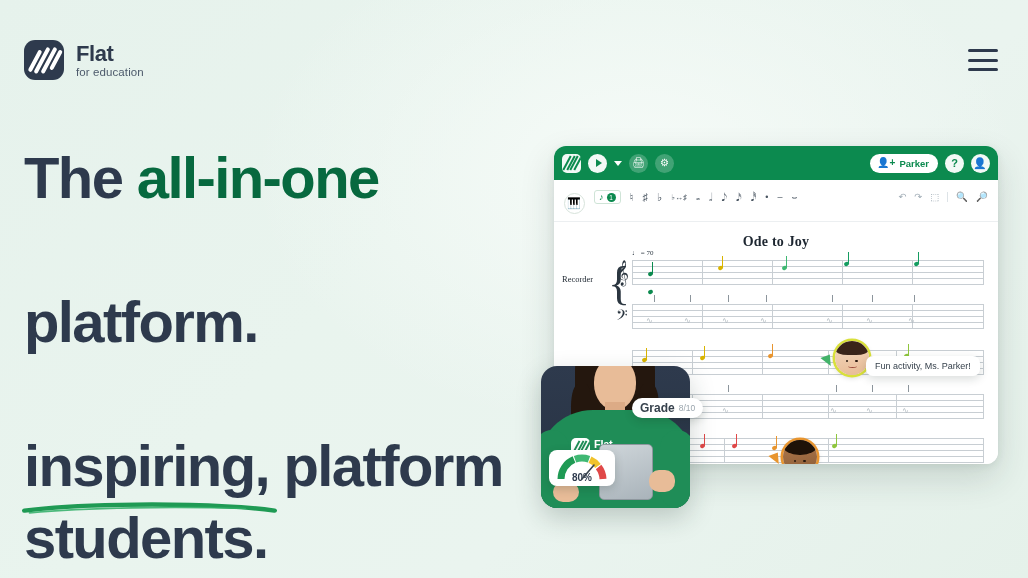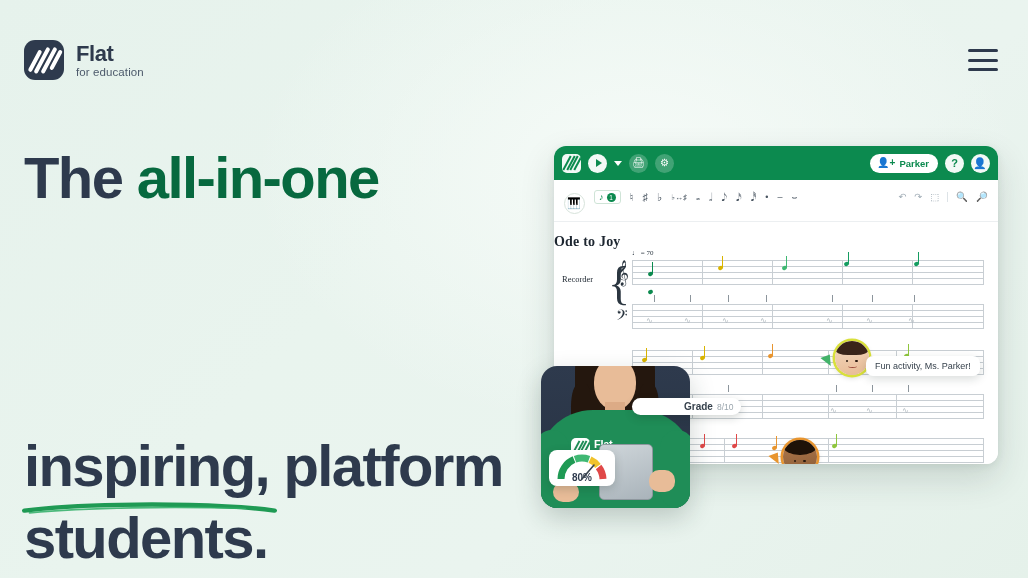--- a/index.html
+++ b/index.html
@@ -156,21 +156,21 @@
   .ribbon-right {
     position: absolute; right: 10px; top: 11px;
     display: flex; align-items: center; gap: 8px;
     color: #9aa7b1; font-size: 9.5px;
   }
   .vsep { width: 1px; height: 10px; background: #dde3e7; }
 
   
   .score { position: relative; height: 242px; background: #fff; padding-top: 12px; }
   .score-title {
-    font-family: "Liberation Serif", serif;
+    text-align: center; font-family: "Liberation Serif", serif;
     font-weight: bold; font-size: 14px; color: #1d2630; letter-spacing: 0.2px;
   }
   .system { position: relative; margin-top: 10px; padding-left: 78px; }
   .staff { position: relative; height: 26px; margin-bottom: 4px; }
   .staff .line {
     position: absolute; left: 0; right: 14px; height: 1px; background: #c8ced3;
   }
   .staff .line:nth-child(1){ top: 0; }  .staff .line:nth-child(2){ top: 6px; }
   .staff .line:nth-child(3){ top: 12px; } .staff .line:nth-child(4){ top: 18px; }
   .staff .line:nth-child(5){ top: 24px; }
@@ -293,21 +293,21 @@
   .shirt-name { font-size: 11px; font-weight: bold; color: #fff; letter-spacing: -0.3px; }
   .shirt-sub { font-size: 5.2px; color: #eafaf1; margin-top: 1px; }
 
   .badge-grade {
     position: absolute; left: 632px; top: 398px; z-index: 11;
     background: #fff; border-radius: 11px; padding: 3px 8px;
     font-size: 8.5px; color: #9aa5ad;
     box-shadow: 0 3px 9px rgba(20,40,30,0.18);
     display: flex; align-items: center; gap: 4px;
   }
-  .badge-grade b { color: #37424d; font-size: 10px; margin-left: 44px; }
+  .badge-grade b { color: #37424d; font-size: 12px; }
 
   .badge-gauge {
     position: absolute; left: 549px; top: 450px; z-index: 11;
     background: #fff; border-radius: 8px; padding: 4px 7px 3px 7px;
     box-shadow: 0 3px 10px rgba(20,40,30,0.2);
     display: flex; flex-direction: column; align-items: center;
   }
   .gauge-wrap { position: relative; width: 52px; height: 27px; }
   .gauge-pct {
     font-size: 10px; font-weight: bold; color: #2e3a4d;
@@ -334,21 +334,21 @@
     <span></span>
       <span></span>
       <span></span>
   </div>
 </header>
 
 <section class="hero-copy">
   <h1 class="headline">
     <span>The </span><span class="accent">all-in-one</span><br>
     <br>
-    <br>
+    <span>platform.</span><br>
     <br>
     <span class="hl-underline">
       <span>inspiring,</span>
       <svg viewBox="0 0 200 12" preserveAspectRatio="none">
         <path d="M2,8 C40,2 110,1 160,4 C180,5 192,7 198,8" stroke="#1f9a54" stroke-width="4" fill="none" stroke-linecap="round"></path>
         <path d="M6,10 C50,5 120,4 175,6" stroke="#2fae66" stroke-width="1.6" fill="none" stroke-linecap="round" opacity="0.85"></path>
       </svg>
     </span><span> platform</span><br>
     <span class="hl-underline">
       <span>students.</span>

